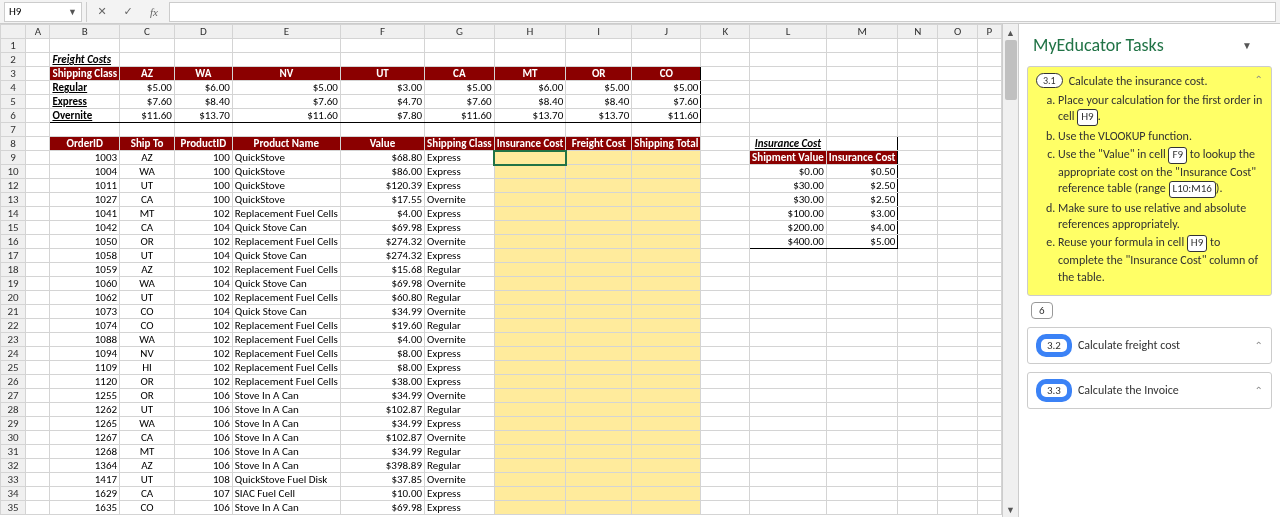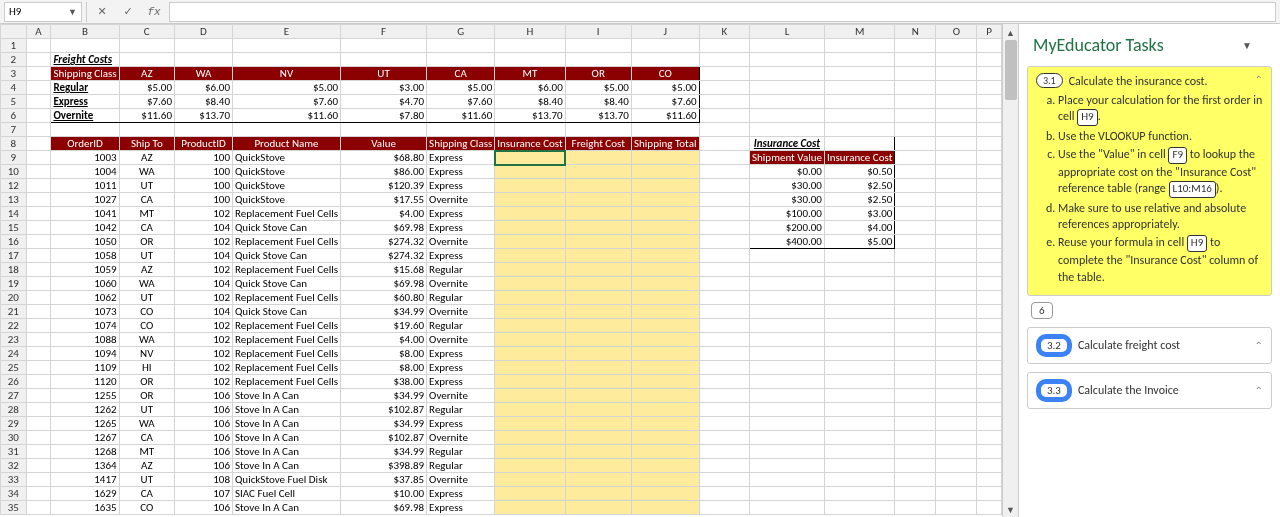--- a/index.html
+++ b/index.html
@@ -13,40 +13,40 @@
     background: #f3f3f3; padding: 0 4px; gap: 4px;
   }
   .name-box {
     display:flex; align-items:center; justify-content:space-between;
     width: 78px; height: 20px; background:#fff; border:1px solid #ccc;
     padding:0 4px; font-size:11px;
   }
   .name-box .dd { color:#555; font-size:9px; }
   .fb-sep { width:1px; height:20px; background:#ccc; }
   .fb-btn { width:22px; height:20px; display:flex; align-items:center; justify-content:center; color:#666; }
-  .fx { font-style: italic; font-family:Liberation Mono, monospace; }
+  .fx { font-style: italic; font-family:Liberation Serif, serif; }
   .fb-input { flex:1; height:20px; background:#fff; border:1px solid #ccc; }
   .main { flex:1; display:flex; overflow:hidden; }
   .sheet-wrap { flex:1; position:relative; overflow:hidden; }
   table.sheet { border-collapse: collapse; table-layout: fixed; }
   table.sheet th, table.sheet td {
     border: 1px solid #d4d4d4; height:13px; padding:0 2px;
     font-size:11px; line-height:13px; overflow:hidden; white-space:nowrap;
   }
   table.sheet th {
     background:#f0f0f0; font-weight:normal; text-align:center; color:#333;
     position:sticky;
   }
   table.sheet thead th { top:0; }
   .rowhead { text-align:center; background:#f0f0f0; }
   .corner { background:#f0f0f0; }
   .sel-col { background:#d5e3cf; }
   .sel-row { background:#d5e3cf; }
   .sel-cell { outline: 2px solid #217346; outline-offset:-1px; background:#fff; }
-  .hdr-darkred { background:#8b0000; color:#fff; font-weight:normal; text-align:center; }
+  .hdr-darkred { background:#8b0000; color:#fff; font-weight:bold; text-align:center; }
   .bold { font-weight:bold;text-decoration:underline; }
   .italic { font-style: italic; }
   .center { text-align:center; }
   .right { text-align:right; }
   .yellow { background:#ffeb9c; }
   .black-border-top { border-top: 1px solid #000 !important; }
   .black-border-bot { border-bottom: 1px solid #000 !important; }
   .black-border-left { border-left: 1px solid #000 !important; }
   .black-border-right { border-right: 1px solid #000 !important; }
 

